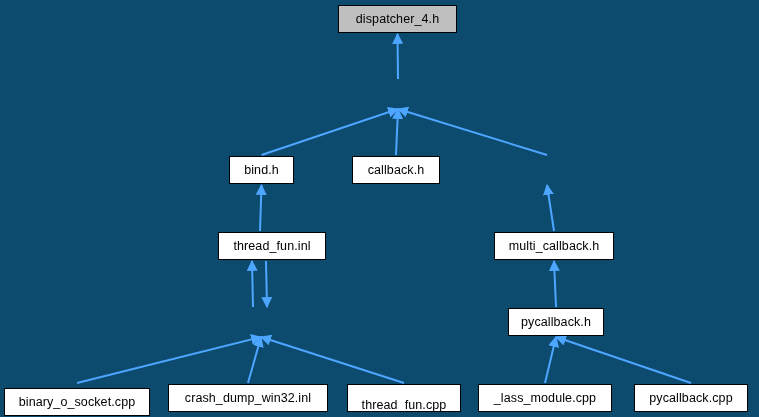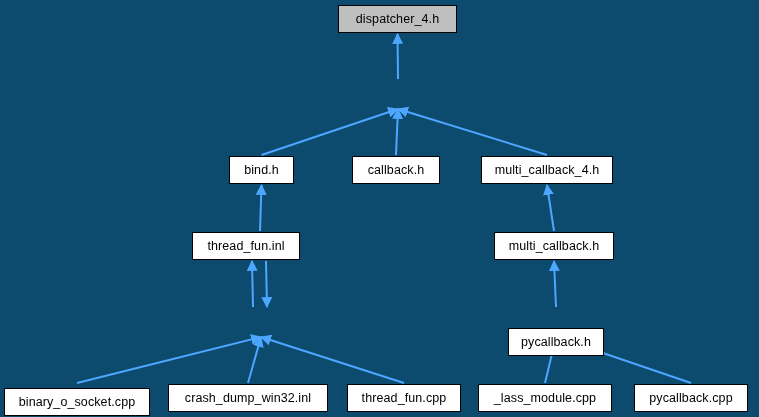--- a/index.html
+++ b/index.html
@@ -72,39 +72,36 @@
   </svg>
 <div class="node root" style="left: 338px; top: 5px; width: 119px; height: 28px;">
       <span>dispatcher_4.h</span>
     </div>
     <div class="node" style="left: 352px; top: 156px; width: 88px; height: 28px;">
       <span>callback.h</span>
     </div>
     <div class="node" style="left: 229px; top: 156px; width: 65px; height: 28px;">
       <span>bind.h</span>
     </div>
-    <div class="node" style="left: 481px; top: 156px; width: 132px; height: 28px;">
-      <span>multi_callback_4.h</span>
-    </div>
-    <div class="node" style="left: 192px; top: 232px; width: 108px; height: 28px;">
+    <div class="node" style="left: 218px; top: 232px; width: 108px; height: 28px;">
       <span>thread_fun.inl</span>
     </div>
     <div class="node" style="left: 494px; top: 232px; width: 120px; height: 28px;">
       <span>multi_callback.h</span>
     </div>
-    <div class="node" style="left: 508px; top: 308px; width: 96px; height: 28px; margin-top: 20px;">
+    <div class="node" style="left: 508px; top: 308px; width: 96px; height: 28px;">
       <span>pycallback.h</span>
     </div>
     <div class="node" style="left: 4px; top: 388px; width: 146px; height: 28px; justify-content: center;">
       <span>binary_o_socket.cpp</span>
     </div>
     <div class="node" style="left: 168px; top: 384px; width: 160px; height: 28px;">
       <span>crash_dump_win32.inl</span>
     </div>
-    <div class="node" style="left: 347px; top: 384px; width: 114px; height: 28px;">
+    <div class="node" style="left: 347px; top: 384px; width: 114px; height: 28px; align-items: flex-end;">
       <span>thread_fun.cpp</span>
     </div>
     <div class="node" style="left: 634px; top: 384px; width: 114px; height: 28px;">
       <span>pycallback.cpp</span>
     </div>
     <div class="node" style="left: 478px; top: 384px; width: 134px; height: 28px;">
       <span>_lass_module.cpp</span>
     </div>
   </div>
 

